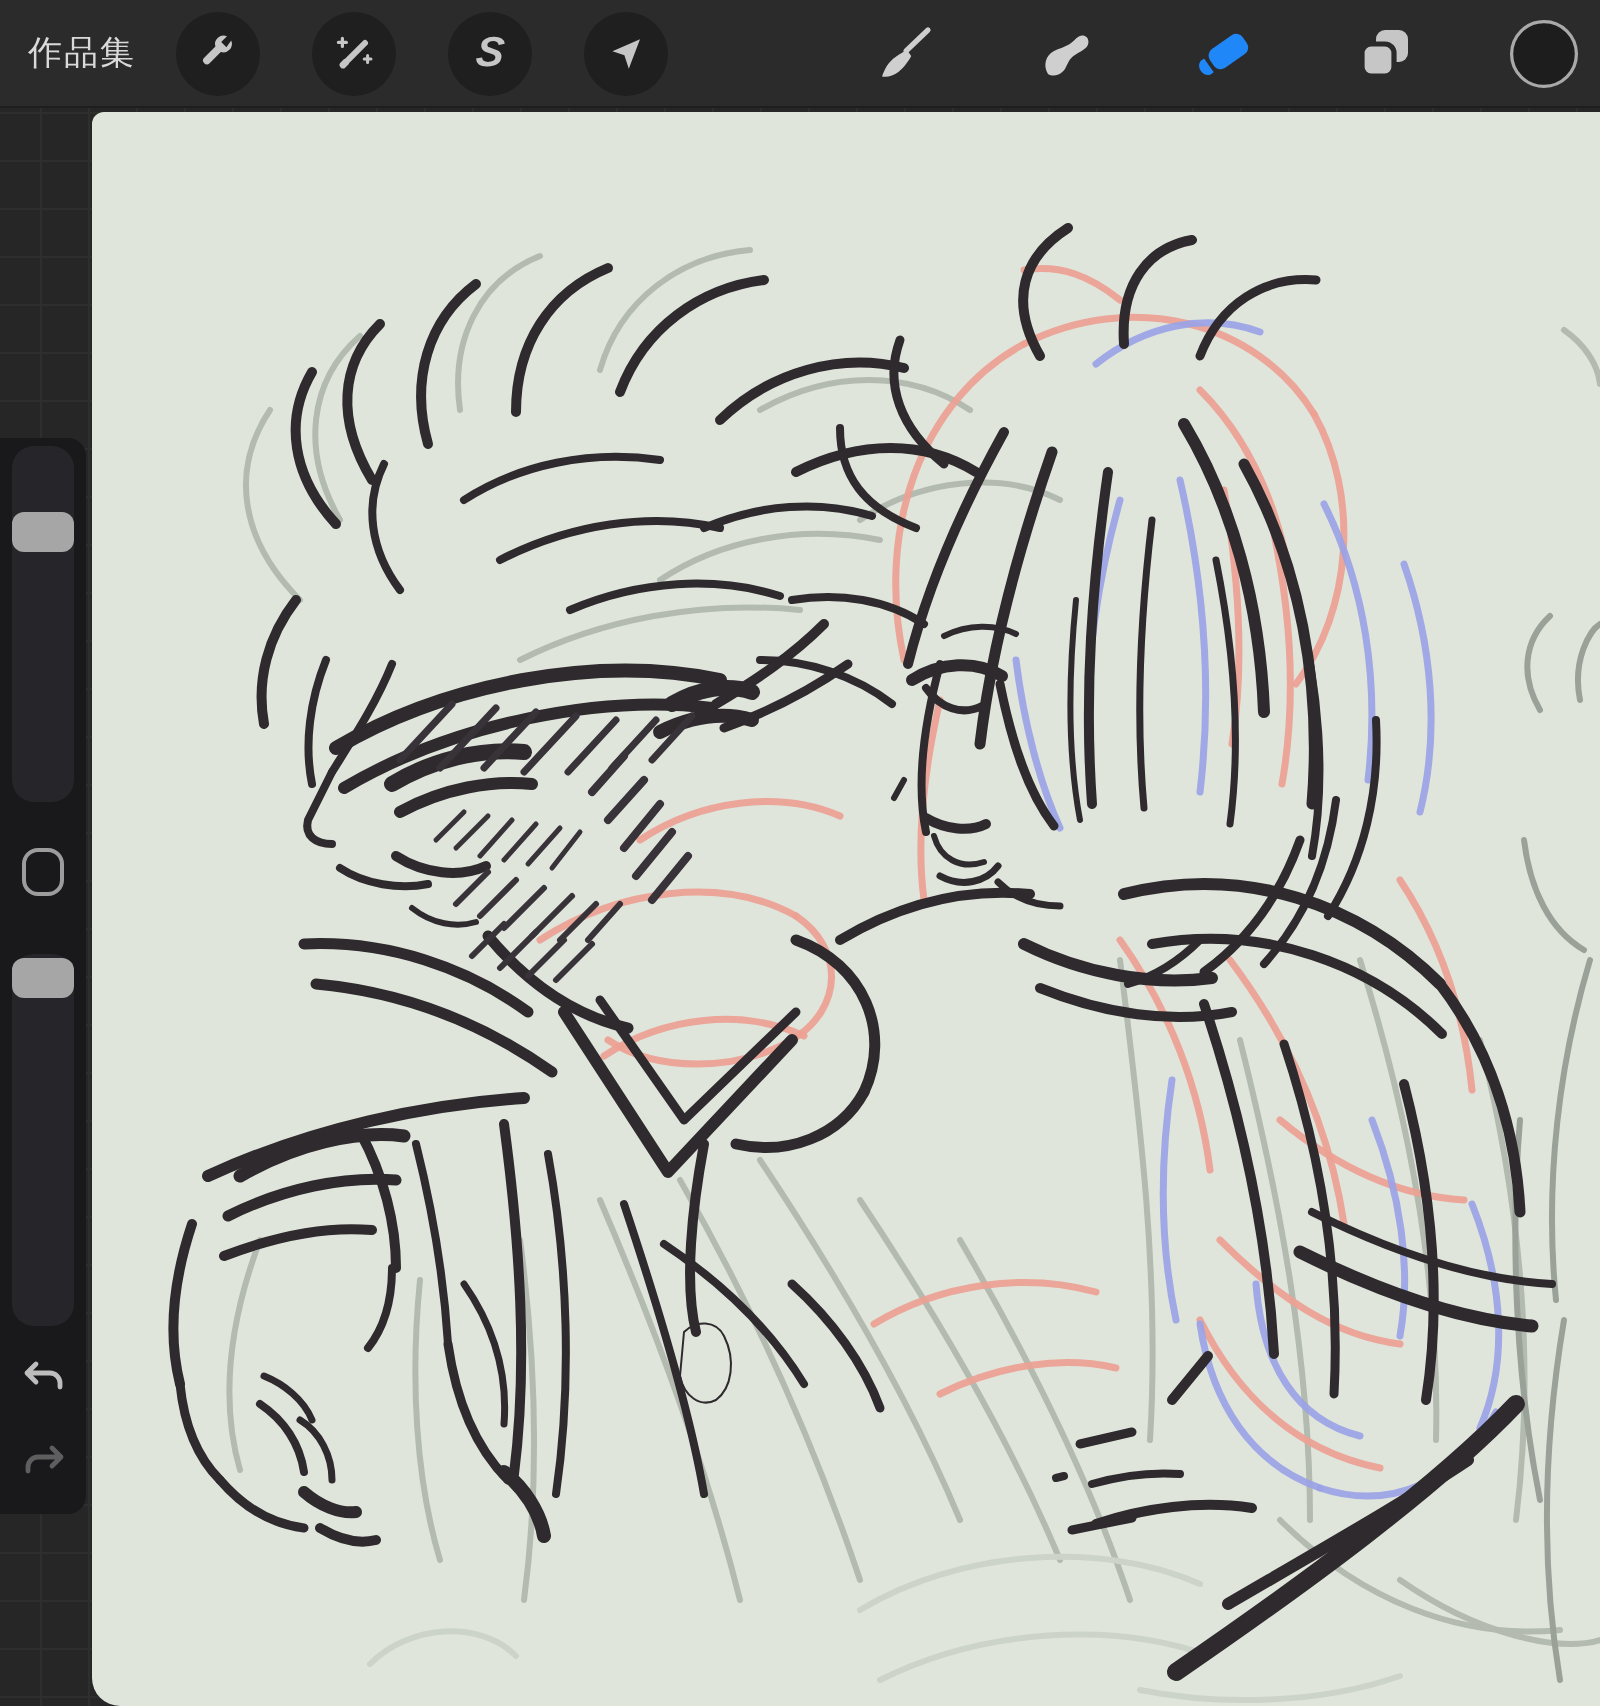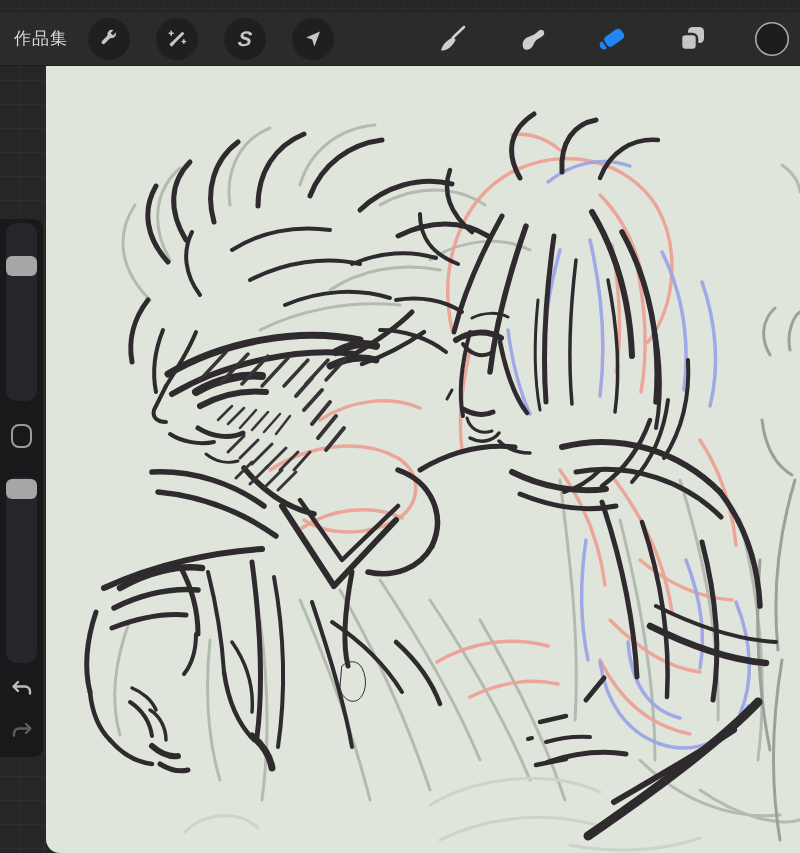--- a/index.html
+++ b/index.html
@@ -10,21 +10,21 @@
     --red:#eca193; --blue:#9aa3e6; --ghost:#b3bab0; --ghost2:#9aa198; --ghost3:#ccd3c9;
   }
   *{margin:0;padding:0;box-sizing:border-box;}
   body{background:#111;font-family:"Liberation Sans",sans-serif;}
   .app{position:relative;width:800px;height:853px;overflow:hidden;
     background-color:var(--surround);
     background-image:linear-gradient(var(--grid-line) 1px,transparent 1px),
                      linear-gradient(90deg,var(--grid-line) 1px,transparent 1px);
     background-size:24px 24px;background-position:-4px 8px;}
   
-  .topbar{position:absolute;left:0;top:12px;width:800px;height:54px;background:var(--bar-bg);
+  .topbar{position:absolute;left:0;top:0;width:800px;height:54px;background:var(--bar-bg);
     border-bottom:1px solid #1e1e1e;display:flex;align-items:center;z-index:5;}
   .gallery-btn{color:#d9d9d9;font-size:17px;letter-spacing:1px;margin-left:14px;cursor:default;}
   .left-tools{display:flex;gap:26px;margin-left:20px;}
   .circle-btn{width:42px;height:42px;border-radius:50%;background:var(--circle-bg);
     display:flex;align-items:center;justify-content:center;}
   .right-tools{position:absolute;right:10px;top:0;height:54px;display:flex;align-items:center;gap:44px;}
   .flat-btn{width:36px;height:36px;display:flex;align-items:center;justify-content:center;}
   .sel-letter{font-size:21px;font-weight:bold;font-style:italic;color:var(--icon);transform:skewX(-6deg);}
   
   .canvas{position:absolute;left:46px;top:56px;width:754px;height:797px;

